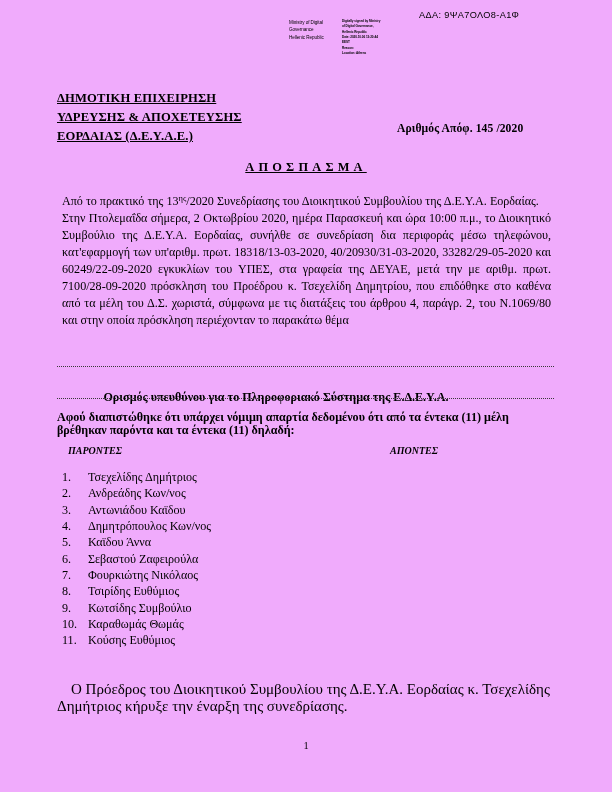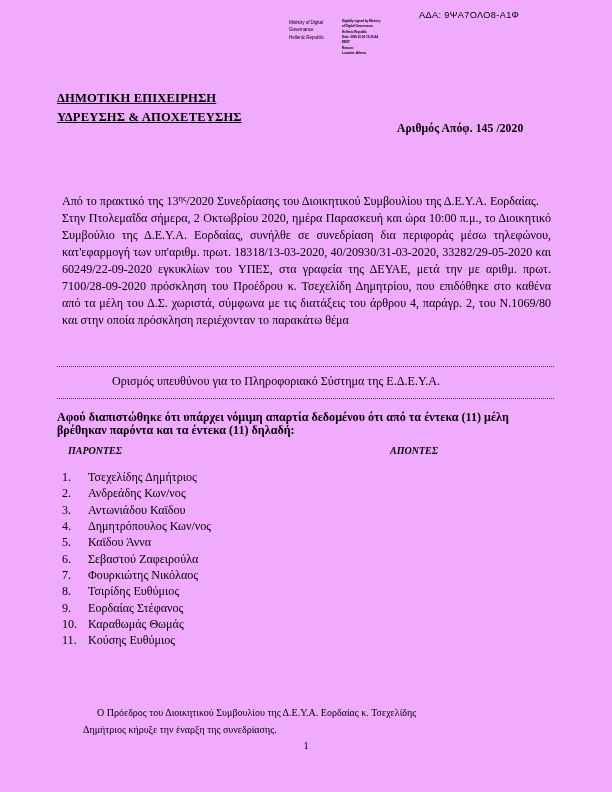--- a/index.html
+++ b/index.html
@@ -123,25 +123,25 @@
     height: 1px;
     border-top: 1.1px dotted #3a3a3a;
   }
   #dot-top { top: 366px; }
   #dot-bottom { top: 398px; }
 
   
   .subject {
     position: absolute;
     left: 0;
-    top: 374px;
+    top: 390px;
     width: 552px;
     text-align: center;
     font-size: 12.1px;
-    font-weight: normal;
+    font-weight: bold;
   }
 
   
   .quorum {
     position: absolute;
     left: 57px;
     top: 411px;
     width: 497px;
     font-size: 12.1px;
     line-height: 13px;
@@ -186,26 +186,25 @@
     top: 0;
     width: 21px;
     text-align: left;
   }
   .name-list li.wide .num { width: 23px; }
 
   
   .closing {
     position: absolute;
     left: 57px;
-    top: 704px;
+    top: 681px;
     width: 497px;
-    font-size: 10px;
+    font-size: 15px;
     line-height: 17.2px;
     text-align: justify;
-    margin-left: 26px;
   }
   .closing .seg { display: block; }
   .closing .indent { text-indent: 14px; }
 
   
   .page-number {
     position: absolute;
     left: 0;
     top: 740px;
     width: 612px;
@@ -234,22 +233,28 @@
   <div class="ada-code">ΑΔΑ: 9ΨΑ7ΟΛΟ8-Α1Φ</div>
 
   <div class="letterhead">
     <div class="lh-row">
       <span class="underlined">ΔΗΜΟΤΙΚΗ   ΕΠΙΧΕΙΡΗΣΗ</span>
     </div>
     <div class="lh-row">
       <span class="underlined">ΥΔΡΕΥΣΗΣ  &amp;  ΑΠΟΧΕΤΕΥΣΗΣ</span>
       <span class="lh-right">Αριθμός Απόφ. 145 /2020</span>
     </div>
-  </div>
-
+    <div class="lh-row">
+      <span class="underlined">ΕΟΡΔΑΙΑΣ (Δ.Ε.Υ.Α.Ε.)</span>
+    </div>
+  </div>
+
+  <div class="doc-title">
+    <span>ΑΠΟΣΠΑΣΜΑ</span>
+  </div>
 
   <div class="intro">
     <span class="seg"><span>Από το πρακτικό της </span><b>13</b><b><sup>ης</sup></b><b>/2020</b><span> Συνεδρίασης του Διοικητικού Συμβουλίου της Δ.Ε.Υ.Α. Εορδαίας.</span></span>
     <span class="seg">Στην Πτολεμαΐδα σήμερα, 2 Οκτωβρίου 2020, ημέρα Παρασκευή και ώρα 10:00 π.μ., το Διοικητικό Συμβούλιο της Δ.Ε.Υ.Α. Εορδαίας, συνήλθε σε συνεδρίαση δια περιφοράς μέσω τηλεφώνου, κατ'εφαρμογή των υπ'αριθμ. πρωτ. 18318/13-03-2020, 40/20930/31-03-2020,  33282/29-05-2020 και  60249/22-09-2020 εγκυκλίων του ΥΠΕΣ, στα γραφεία της ΔΕΥΑΕ, μετά την με αριθμ. πρωτ. 7100/28-09-2020 πρόσκληση του Προέδρου κ. Τσεχελίδη Δημητρίου, που επιδόθηκε στο καθένα από τα μέλη του Δ.Σ. χωριστά, σύμφωνα με τις διατάξεις του άρθρου 4, παράγρ. 2, του Ν.1069/80 και στην οποία πρόσκληση περιέχονταν το παρακάτω θέμα</span>
   </div>
 
   <div class="dotline" id="dot-top"></div>
 
   <div class="subject">Ορισμός υπευθύνου για το Πληροφοριακό Σύστημα της Ε.Δ.Ε.Υ.Α.</div>
 
@@ -264,21 +269,21 @@
     </div>
     <ul class="name-list" id="present-list">
         <li><span class="num">1.</span><span>Τσεχελίδης Δημήτριος</span></li>
         <li><span class="num">2.</span><span>Ανδρεάδης Κων/νος</span></li>
         <li><span class="num">3.</span><span>Αντωνιάδου Καϊδου</span></li>
         <li><span class="num">4.</span><span>Δημητρόπουλος Κων/νος</span></li>
         <li><span class="num">5.</span><span>Καϊδου Άννα</span></li>
         <li><span class="num">6.</span><span>Σεβαστού Ζαφειρούλα</span></li>
         <li><span class="num">7.</span><span>Φουρκιώτης Νικόλαος</span></li>
         <li><span class="num">8.</span><span>Τσιρίδης Ευθύμιος</span></li>
-        <li><span class="num">9.</span><span>Εορδαίας Στέφανος</span></li>
+        <li><span class="num">9.</span><span>Κωτσίδης Συμβούλιο</span></li>
         <li class="wide"><span class="num">10.</span><span>Καραθωμάς Θωμάς</span></li>
         <li class="wide"><span class="num">11.</span><span>Κούσης Ευθύμιος</span></li>
       </ul>
   </div>
 
   <div class="closing">
     <span class="seg indent">Ο Πρόεδρος του Διοικητικού Συμβουλίου της Δ.Ε.Υ.Α. Εορδαίας κ. Τσεχελίδης</span>
     <span class="seg">Δημήτριος κήρυξε την έναρξη της συνεδρίασης.</span>
   </div>
 

